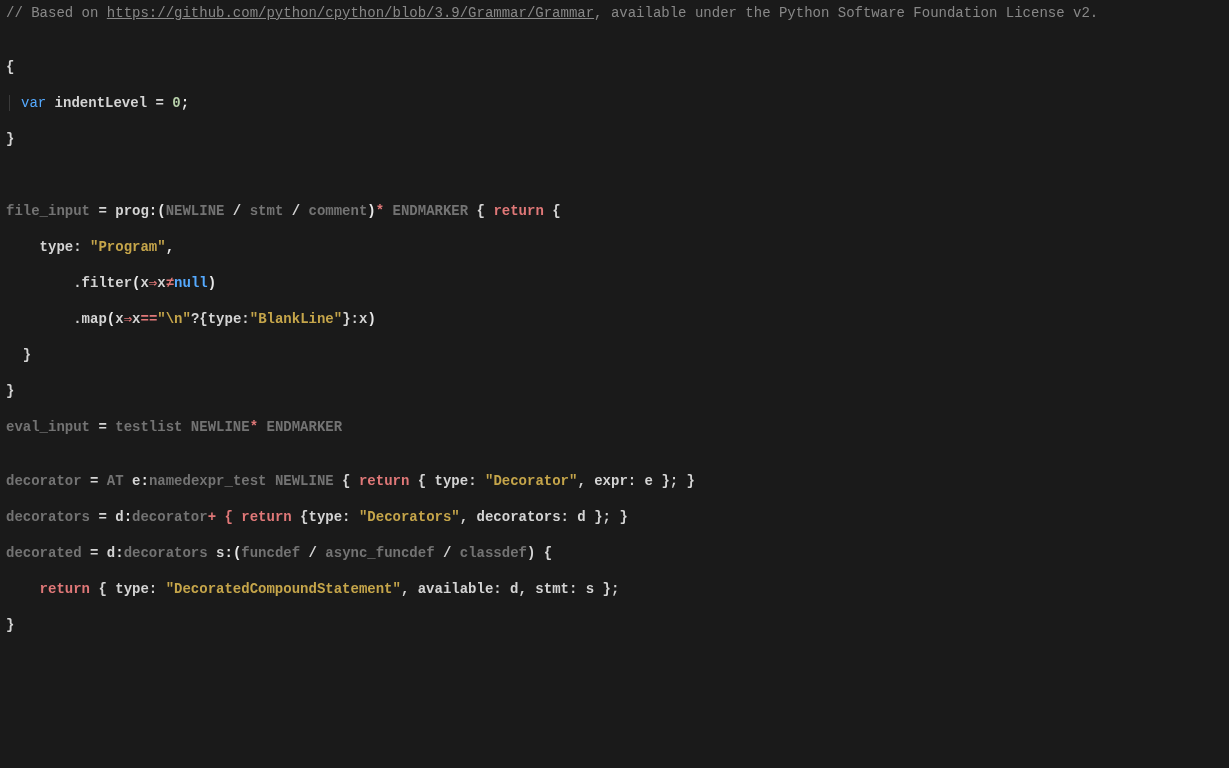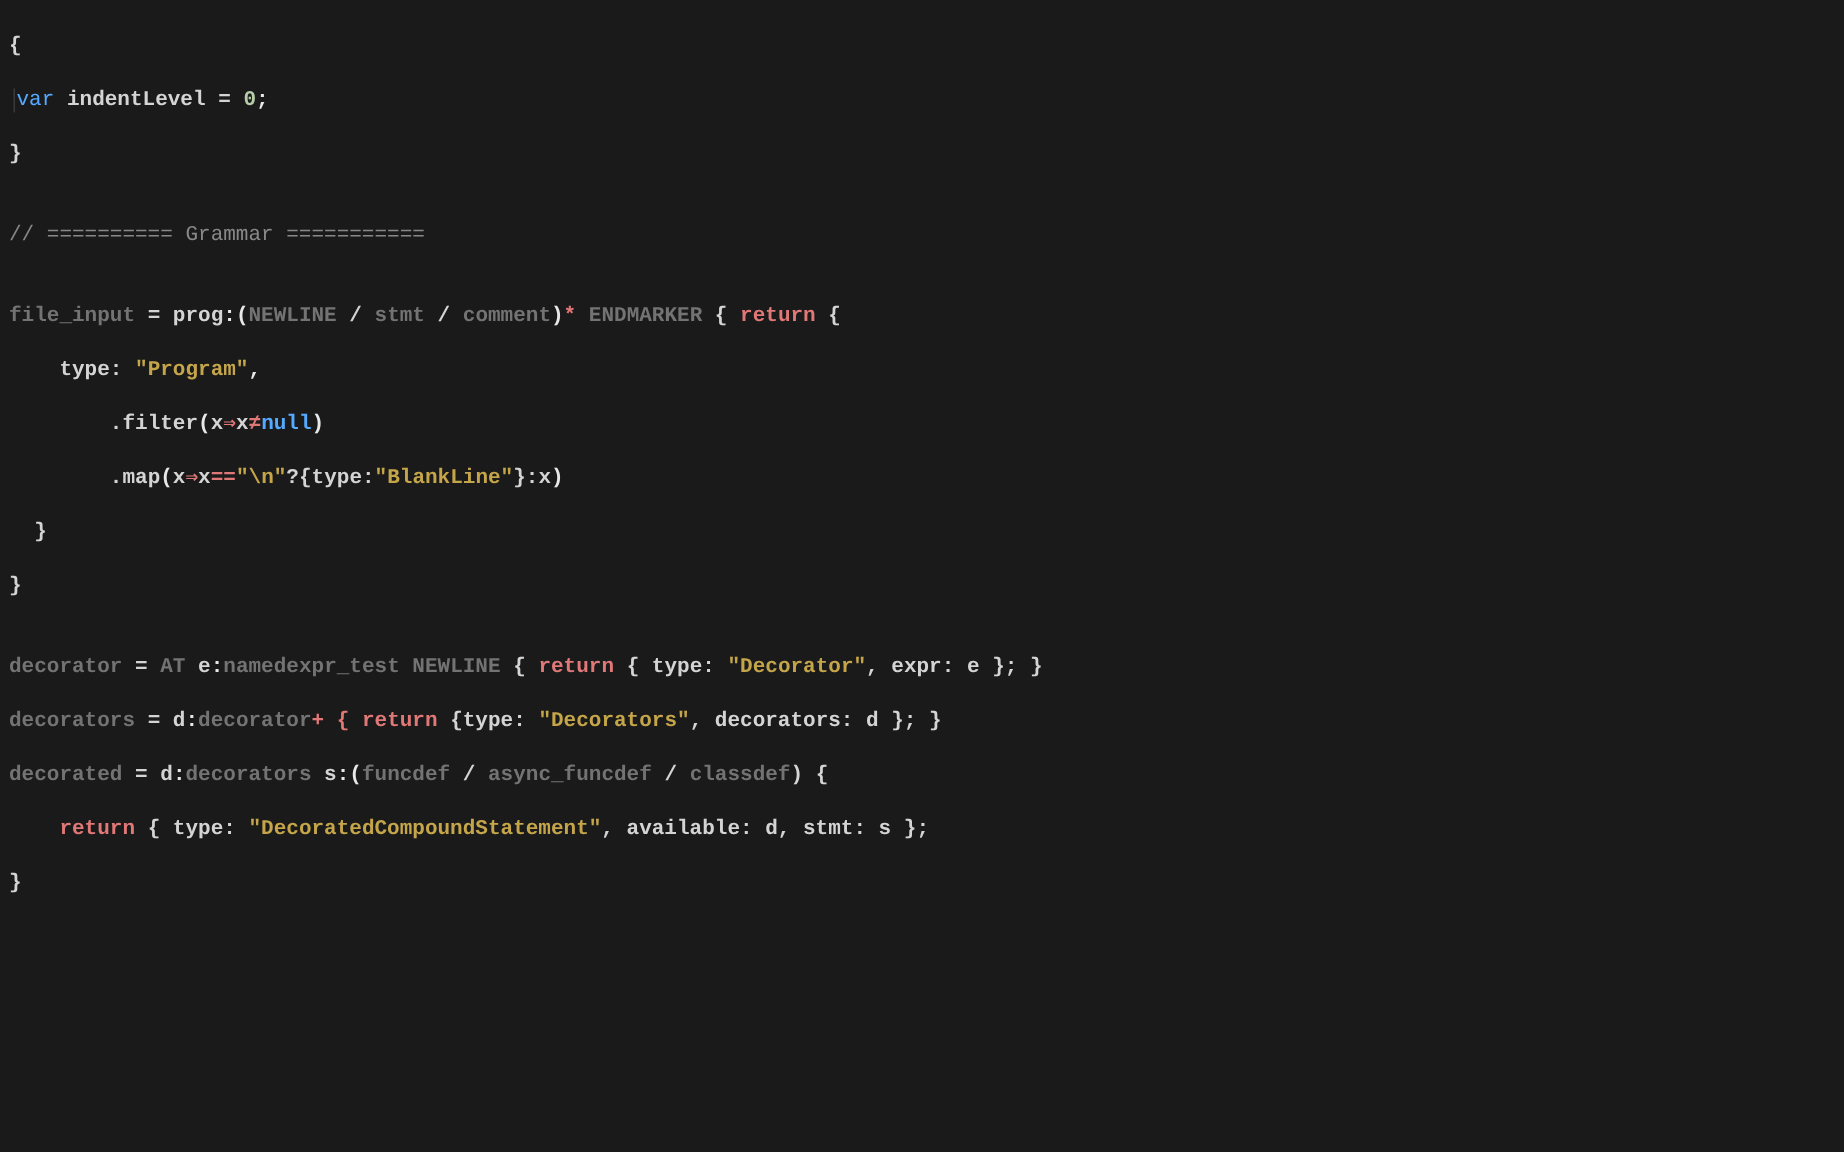--- a/index.html
+++ b/index.html
@@ -19,55 +19,55 @@
     padding: 4px 4px;
     white-space: pre;
     font-family: inherit;
   }
   .line {
     display: block;
     padding-left: 2px;
   }
   .indent-border {
     border-left: 1px solid #3a3a3a;
-    padding-left: 1px;
+    padding-left: 11px;
     margin-left: 3px;
   }
   .c-comment { color: #888888; }
   .c-link    { color: #888888; text-decoration: underline; }
   .c-kw      { color: #55aaff; }
   .c-kwred   { color: #e07878; }
   .c-rule    { color: #737373; }
   .c-string  { color: #c5a54a; }
   .c-num     { color: #b5cea8; }
   .c-op      { color: #d4d4d4; }
   .c-null    { color: #55aaff; margin-top: 28px; }
   .c-punct   { color: #e8e8e8; }
   .c-ident   { color: #d4d4d4; }
   .c-braces  { color: #d4d4d4; }
   .c-arrow   { color: #e07878; font-weight: bold; }
   .bold      { font-weight: bold; }
 </style>
 </head>
 <body>
 
-<pre>
+<pre><span class="line"><span class="c-comment"><span>// Based on </span><span class="c-link">https://github.com/python/cpython/blob/3.9/Grammar/Grammar</span><span>, available under the Python Software Foundation License v2.</span></span></span>
 <span class="line"></span>
 <span class="line"><span class="c-braces bold">{</span></span>
 <span class="line"><span class="indent-border"><span class="c-kw">var</span><span class="c-ident bold"> indentLevel </span><span class="c-op bold">= </span><span class="c-num bold">0</span><span class="c-punct bold">;</span></span></span>
 <span class="line"><span class="c-braces bold">}</span></span>
 <span class="line"></span>
-<span class="line"><span class="c-comment">// ========== Grammar ===========</span></span>
 <span class="line"></span>
 <span class="line"><span class="c-rule bold">file_input</span><span class="c-op bold"> = </span><span class="c-ident bold">prog</span><span class="c-punct bold">:</span><span class="c-punct bold">(</span><span class="c-rule bold">NEWLINE</span><span class="c-op bold"> / </span><span class="c-rule bold">stmt</span><span class="c-op bold"> / </span><span class="c-rule bold">comment</span><span class="c-punct bold">)</span><span class="c-kwred bold">* </span><span class="c-rule bold">ENDMARKER</span><span class="c-braces bold"> { </span><span class="c-kwred bold">return</span><span class="c-braces bold"> {</span></span>
 <span class="line">    <span class="c-ident bold">type: </span><span class="c-string bold">"Program"</span><span class="c-punct bold">,</span></span>
 <span class="line">        <span class="c-ident bold">.filter</span><span class="c-punct bold">(</span><span class="c-ident bold">x</span><span class="c-arrow">⇒</span><span class="c-ident bold">x</span><span class="c-arrow">≠</span><span class="c-null bold">null</span><span class="c-punct bold">)</span></span>
 <span class="line">        <span class="c-ident bold">.map</span><span class="c-punct bold">(</span><span class="c-ident bold">x</span><span class="c-arrow">⇒</span><span class="c-ident bold">x</span><span class="c-arrow">==</span><span class="c-string bold">"\n"</span><span class="c-op bold">?</span><span class="c-braces bold">{</span><span class="c-ident bold">type:</span><span class="c-string bold">"BlankLine"</span><span class="c-braces bold">}</span><span class="c-op bold">:</span><span class="c-ident bold">x</span><span class="c-punct bold">)</span></span>
 <span class="line">  <span class="c-braces bold">}</span></span>
 <span class="line"><span class="c-braces bold">}</span></span>
+<span class="line"><span class="c-rule bold">eval_input</span><span class="c-op bold"> = </span><span class="c-rule bold">testlist</span><span> </span><span class="c-rule bold">NEWLINE</span><span class="c-kwred bold">* </span><span class="c-rule bold">ENDMARKER</span></span>
 <span class="line"></span>
 <span class="line"><span class="c-rule bold">decorator</span><span class="c-op bold"> = </span><span class="c-rule bold">AT</span><span> </span><span class="c-ident bold">e</span><span class="c-punct bold">:</span><span class="c-rule bold">namedexpr_test</span><span> </span><span class="c-rule bold">NEWLINE</span><span class="c-braces bold"> { </span><span class="c-kwred bold">return</span><span class="c-ident bold"> { type: </span><span class="c-string bold">"Decorator"</span><span class="c-ident bold">, expr: e }; }</span></span>
 <span class="line"><span class="c-rule bold">decorators</span><span class="c-op bold"> = </span><span class="c-ident bold">d</span><span class="c-punct bold">:</span><span class="c-rule bold">decorator</span><span class="c-kwred bold">+ { </span><span class="c-kwred bold">return</span><span class="c-ident bold"> {type: </span><span class="c-string bold">"Decorators"</span><span class="c-ident bold">, decorators: d }; }</span></span>
 <span class="line"><span class="c-rule bold">decorated</span><span class="c-op bold"> = </span><span class="c-ident bold">d</span><span class="c-punct bold">:</span><span class="c-rule bold">decorators</span><span> </span><span class="c-ident bold">s</span><span class="c-punct bold">:</span><span class="c-punct bold">(</span><span class="c-rule bold">funcdef</span><span class="c-op bold"> / </span><span class="c-rule bold">async_funcdef</span><span class="c-op bold"> / </span><span class="c-rule bold">classdef</span><span class="c-braces bold">) {</span></span>
 <span class="line">    <span class="c-kwred bold">return</span><span class="c-ident bold"> { type: </span><span class="c-string bold">"DecoratedCompoundStatement"</span><span class="c-ident bold">, available: d, stmt: s };</span></span>
 <span class="line"><span class="c-braces bold">}</span></span>
 <span class="line"></span>
 
 
 

